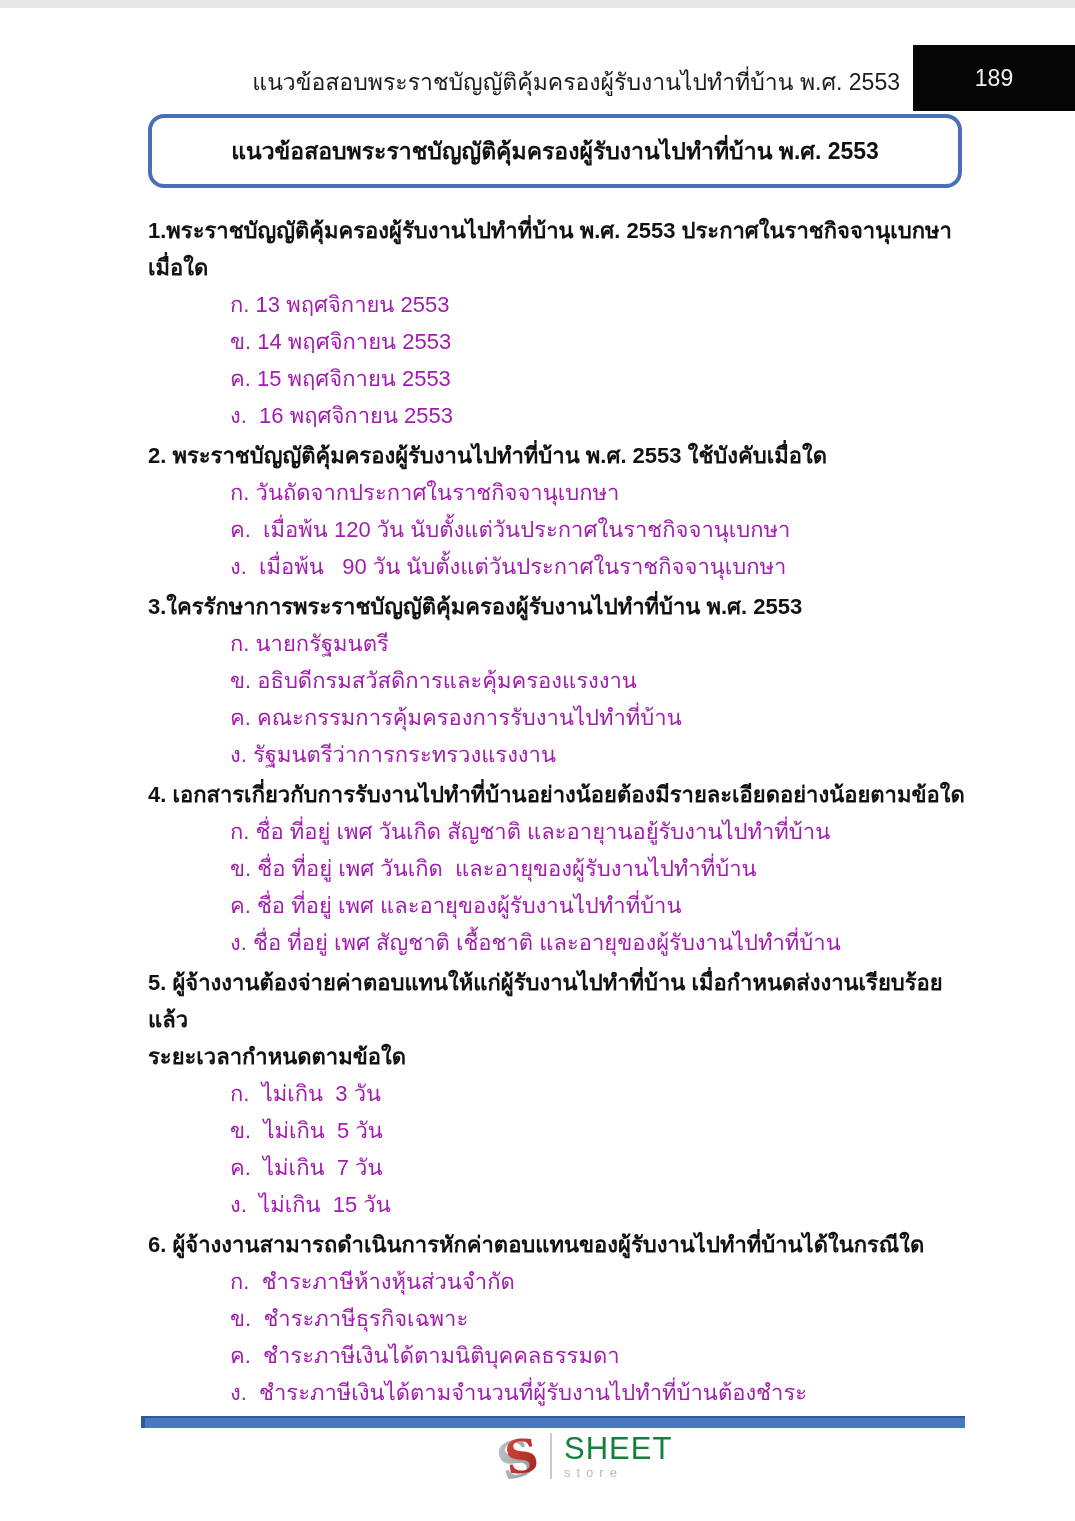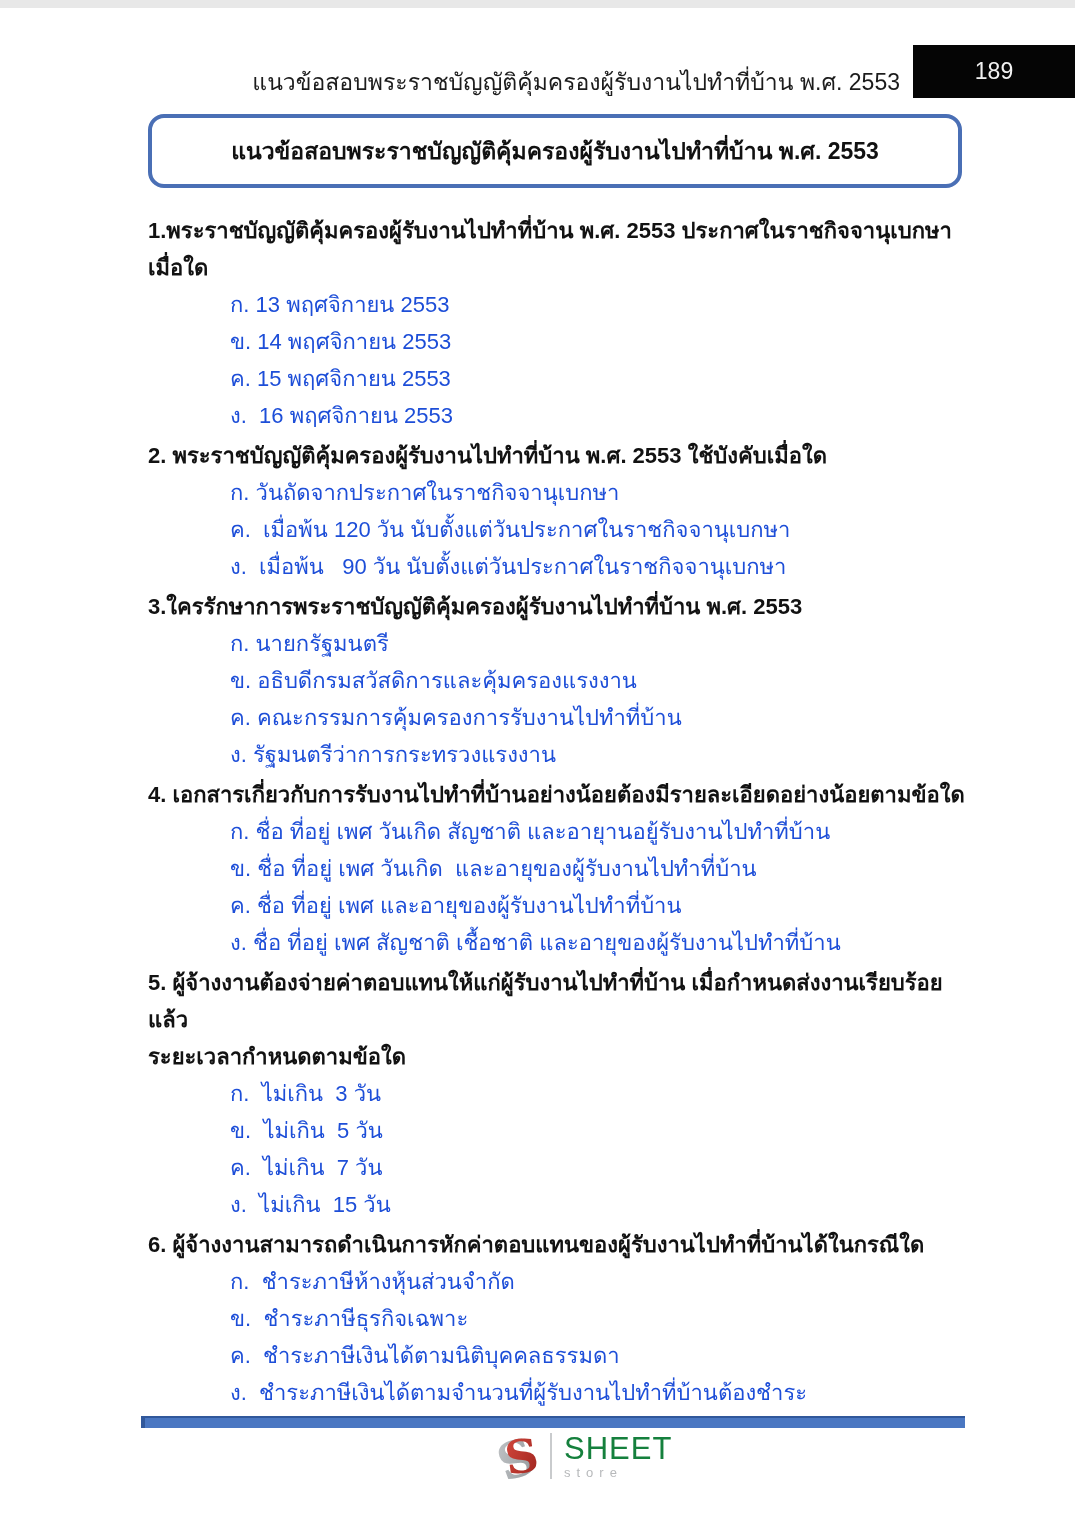--- a/index.html
+++ b/index.html
@@ -21,21 +21,21 @@
     font-size: 23px;
     font-weight: normal;
     white-space: pre-wrap;
     color: #1c1c1c;
   }
   .page-num-box {
     position: absolute;
     left: 913px;
     top: 37px;
     width: 162px;
-    height: 53px;
+    height: 66px;
     background: #050505;
     color: #f2f2f2;
     display: flex;
     align-items: center;
     justify-content: center;
     font-size: 23px;
   }
   .title-box {
     position: absolute;
     left: 148px;
@@ -71,21 +71,21 @@
     font-weight: bold;
     line-height: 37px;
     white-space: pre-wrap;
     color: #121212;
   }
   .opt {
     padding-left: 82px;
     line-height: 37px;
     white-space: pre-wrap;
     font-weight: normal;
-    color: #1d4ed8;
+    color: #a21caf;
   }
   .footer-bar {
     position: absolute;
     left: 141px;
     top: 1408px;
     width: 824px;
     height: 12px;
     background: #4a77c2;
     border-top: 2px solid #31589b;
     border-left: 4px solid #31589b;

